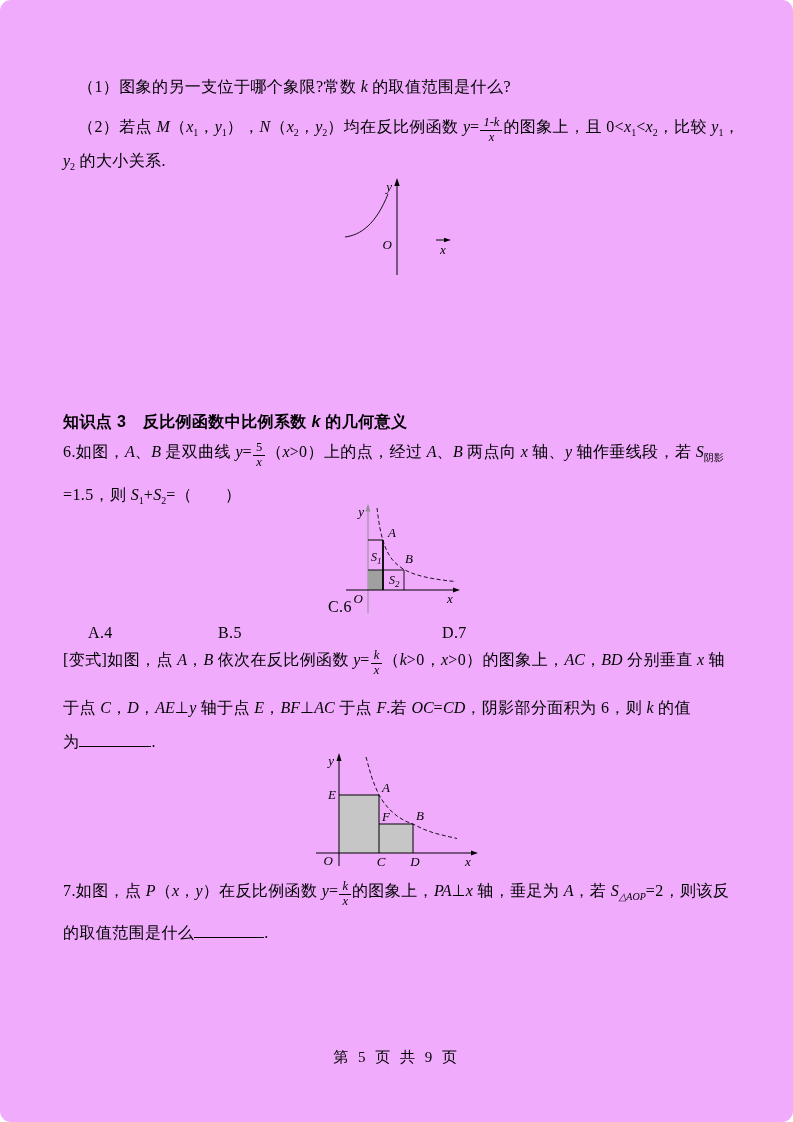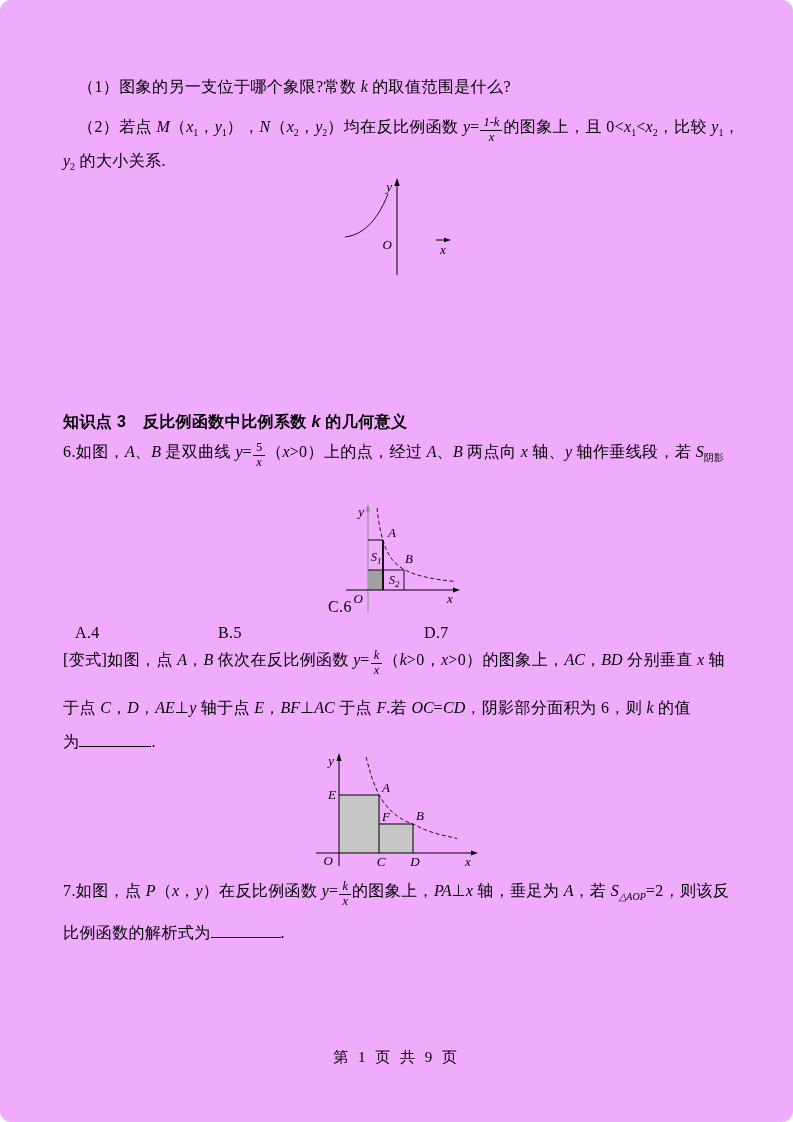--- a/index.html
+++ b/index.html
@@ -34,20 +34,21 @@
     <text x="64" y="73" text-anchor="end" font-size="13" font-style="italic">O</text>
     <line x1="108" y1="64" x2="118" y2="64" stroke="#000" stroke-width="1"></line>
     <polygon points="123,64 116,61.8 116,66.2" fill="#000"></polygon>
     <text x="115" y="78" text-anchor="middle" font-size="13" font-style="italic">x</text>
     <path d="M 17 61 C 33 59, 48 48, 60 18" fill="none" stroke="#000" stroke-width="0.9"></path>
   </svg>
 
   <div class="tline heading" style="left:63px;top:411px"><span class="bd">知识点 3　反比例函数中比例系数 </span><span class="it bd">k</span><span class="bd"> 的几何意义</span></div>
 
   <div class="tline" style="left:63px;top:441px"><span>6.如图，</span><span class="it">A</span><span>、</span><span class="it">B</span><span> 是双曲线 </span><span class="it">y</span><span>=</span><span class="frac"><span class="fnum">5</span><span class="fden">x</span></span><span>（</span><span class="it">x</span><span>&gt;0）上的点，经过 </span><span class="it">A</span><span>、</span><span class="it">B</span><span> 两点向 </span><span class="it">x</span><span> 轴、</span><span class="it">y</span><span> 轴作垂线段，若 </span><span class="it">S</span><sub>阴影</sub></div>
+  <div class="tline" style="left:63px;top:484px"><span>=1.5，则 </span><span class="it">S</span><sub>1</sub><span>+</span><span class="it">S</span><sub>2</sub><span>=（　　）</span></div>
 
   <svg class="fig" style="left:342px;top:503px" width="125" height="112" viewBox="0 0 125 112">
     <line x1="26" y1="3" x2="26" y2="110" stroke-width="1" stroke="#8f8f8f"></line>
     <polygon points="26,1 23.6,8.5 28.4,8.5" fill="#8f8f8f"></polygon>
     <text x="22" y="13" text-anchor="end" font-size="13" font-style="italic">y</text>
     <rect x="26" y="67" width="15" height="20" stroke="none" fill="#a0a0a0"></rect>
     <line x1="4" y1="87" x2="114" y2="87" stroke="#000" stroke-width="1"></line>
     <polygon points="118,87 111,84.6 111,89.4" fill="#000"></polygon>
     <text x="108" y="100" text-anchor="middle" font-size="13" font-style="italic">x</text>
     <text x="21" y="100" text-anchor="end" font-size="13" font-style="italic">O</text>
@@ -55,24 +56,24 @@
     <line x1="41" y1="37" x2="41" y2="87" stroke="#000" stroke-width="1.8"></line>
     <line x1="26" y1="67" x2="62" y2="67" stroke="#000" stroke-width="0.9"></line>
     <line x1="62" y1="67" x2="62" y2="87" stroke="#000" stroke-width="0.9"></line>
     <polyline fill="none" stroke="#000" stroke-width="0.9" stroke-dasharray="4 2.5" points="35,5 36,13 37,19.7 38,25.3 39,30.1 40,34.1 41,37.7 43,43.5 45,48.1 47,51.8 50,56.2 53,59.6 57,63.1 61,65.9 66,68.5 72,70.9 79,73 87,74.9 96,76.4 106,77.8 114,78.6"></polyline>
     <text x="46" y="34" font-size="13" font-style="italic">A</text>
     <text x="63" y="60" font-size="13" font-style="italic">B</text>
     <text x="29" y="58" font-size="12" font-style="italic"><tspan>S</tspan><tspan font-size="9" dy="3">1</tspan></text>
     <text x="47" y="81" font-size="12" font-style="italic"><tspan>S</tspan><tspan font-size="9" dy="3">2</tspan></text>
   </svg>
 
-  <div class="tline" style="left:75px;top:622px">A.4</div>
+  <div class="tline" style="left:88px;top:622px">A.4</div>
   <div class="tline" style="left:218px;top:622px">B.5</div>
   <div class="tline" style="left:328px;top:596px">C.6</div>
-  <div class="tline" style="left:424px;top:622px">D.7</div>
+  <div class="tline" style="left:442px;top:622px">D.7</div>
 
   <div class="tline" style="left:63px;top:649px"><span>[变式]如图，点 </span><span class="it">A</span><span>，</span><span class="it">B</span><span> 依次在反比例函数 </span><span class="it">y</span><span>=</span><span class="frac"><span class="fnum it">k</span><span class="fden">x</span></span><span>（</span><span class="it">k</span><span>&gt;0，</span><span class="it">x</span><span>&gt;0）的图象上，</span><span class="it">AC</span><span>，</span><span class="it">BD</span><span> 分别垂直 </span><span class="it">x</span><span> 轴</span></div>
   <div class="tline" style="left:63px;top:697px"><span>于点 </span><span class="it">C</span><span>，</span><span class="it">D</span><span>，</span><span class="it">AE</span><span>⊥</span><span class="it">y</span><span> 轴于点 </span><span class="it">E</span><span>，</span><span class="it">BF</span><span>⊥</span><span class="it">AC</span><span> 于点 </span><span class="it">F</span><span>.若 </span><span class="it">OC</span><span>=</span><span class="it">CD</span><span>，阴影部分面积为 6，则 </span><span class="it">k</span><span> 的值</span></div>
   <div class="tline" style="left:63px;top:731px"><span>为</span><span class="blank" style="width: 72px;"></span><span>.</span></div>
 
   <svg class="fig" style="left:312px;top:752px" width="175" height="118" viewBox="0 0 175 118">
     <rect x="27" y="43" width="40" height="58" stroke="none" fill="#c6c6c6"></rect>
     <rect x="67" y="72" width="34" height="29" stroke="none" fill="#c6c6c6"></rect>
     <line x1="27" y1="4" x2="27" y2="114" stroke="#000" stroke-width="1"></line>
     <polygon points="27,1 24.5,9 29.5,9" fill="#000"></polygon>
@@ -88,17 +89,17 @@
     <polyline fill="none" stroke="#000" stroke-width="0.9" stroke-dasharray="4 2.5" points="54,5 57,16 60,26 63,34 67,43 72,51 78,58 85,64 93,69 101,72 111,77 122,81 134,84 145,86.5"></polyline>
     <text x="24" y="47" text-anchor="end" font-size="13" font-style="italic">E</text>
     <text x="70" y="40" font-size="13" font-style="italic">A</text>
     <text x="70" y="69" font-size="13" font-style="italic">F</text>
     <text x="104" y="68" font-size="13" font-style="italic">B</text>
     <text x="69" y="114" text-anchor="middle" font-size="13" font-style="italic">C</text>
     <text x="103" y="114" text-anchor="middle" font-size="13" font-style="italic">D</text>
   </svg>
 
   <div class="tline" style="left:63px;top:880px"><span>7.如图，点 </span><span class="it">P</span><span>（</span><span class="it">x</span><span>，</span><span class="it">y</span><span>）在反比例函数 </span><span class="it">y</span><span>=</span><span class="frac"><span class="fnum it">k</span><span class="fden">x</span></span><span>的图象上，</span><span class="it">PA</span><span>⊥</span><span class="it">x</span><span> 轴，垂足为 </span><span class="it">A</span><span>，若 </span><span class="it">S</span><sub class="it">△AOP</sub><span>=2，则该反</span></div>
-  <div class="tline" style="left:63px;top:922px"><span>比例函数的解析式为</span><span class="blank" style="width: 70px;"></span><span>.</span></div>
+  <div class="tline" style="left:63px;top:922px"><span>的取值范围是什么</span><span class="blank" style="width: 70px;"></span><span>.</span></div>
 
-  <div class="footer" style="top:1048px">第 1 页 共 9 页</div>
+  <div class="footer" style="top:1048px">第 5 页 共 9 页</div>
 
 </div>
 
 </body></html>

